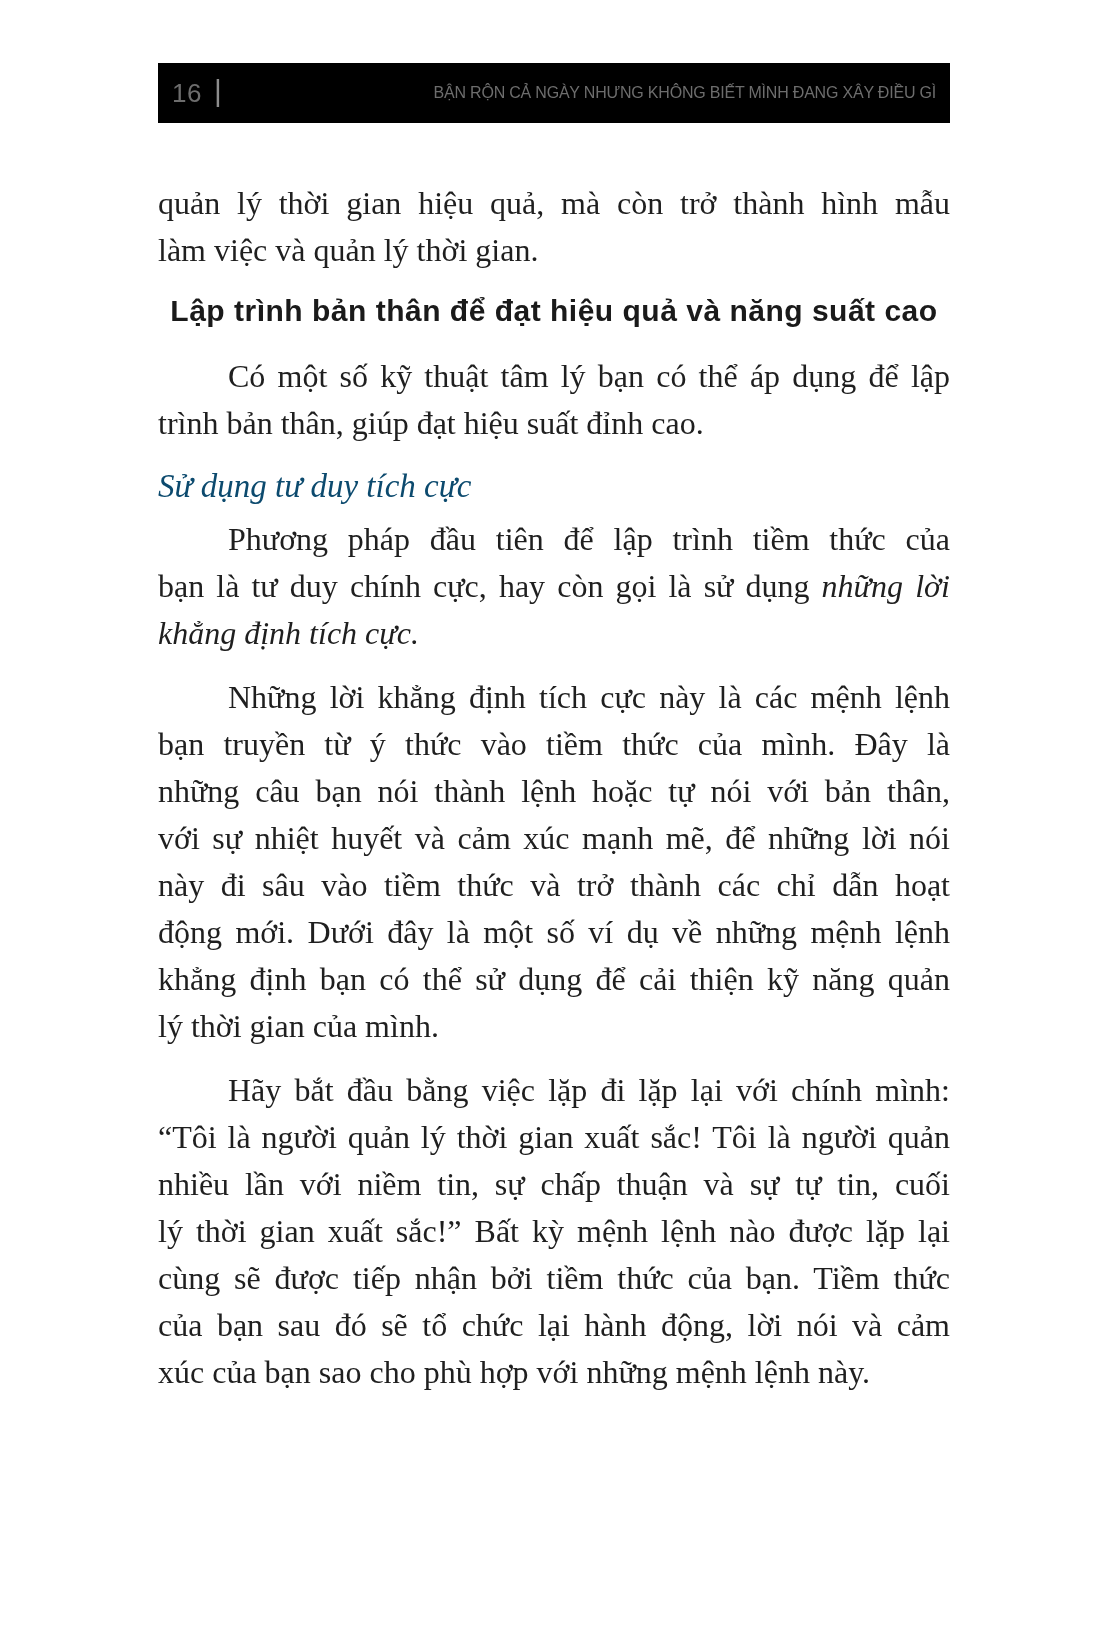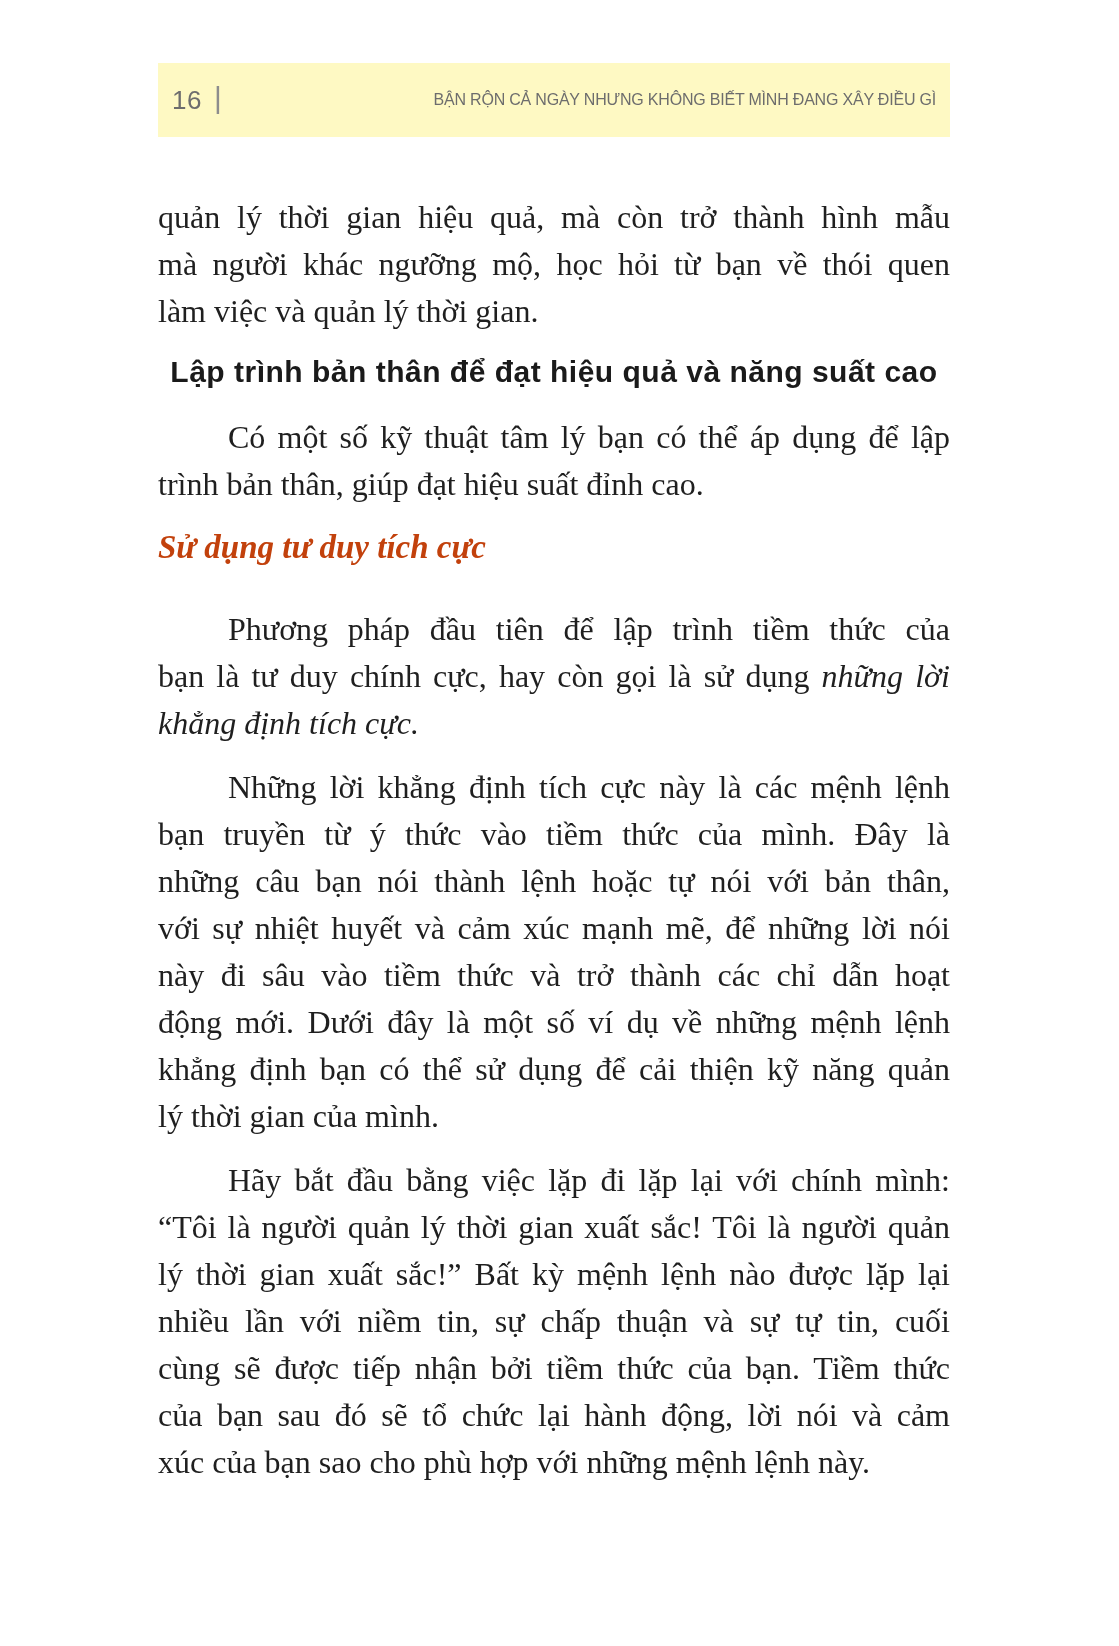--- a/index.html
+++ b/index.html
@@ -12,22 +12,22 @@
     overflow: hidden;
   }
   .page { position: relative; width: 1119px; height: 1646px; }
 
   
   .running-header {
     margin: 63px 0 0 158px;
     width: 792px;
   }
   .band {
-    height: 74px;
-    background: #fef9c3;
+    height: 60px;
+    background: #000000;
     display: flex;
     align-items: center;
     padding: 0 14px;
     box-sizing: border-box;
     font-family: "Liberation Sans", sans-serif;
     color: #6d6d6d;
   }
   .page-num {
     font-size: 26px;
     letter-spacing: 0.5px;
@@ -75,46 +75,45 @@
     font-weight: 700;
     font-size: 30px;
     line-height: 40px;
     letter-spacing: 0.5px;
     color: #1a1a1a;
     margin: 12px 0 22px 0;
     text-align: center;
   }
   .subsection-heading {
     font-style: italic;
-    font-weight: 700;
+    font-weight: 400;
     font-size: 33px;
     line-height: 42px;
-    color: #c2410c;
-    margin: 18px 0 38px 0;
+    color: #0c4a6e;
+    margin: 18px 0 9px 0;
   }
 </style>
 </head>
 <body>
 
 <div class="page">
 
   <header class="running-header">
     <div class="band">
       <span class="page-num">16</span>
       <span class="pipe">|</span>
       <span class="running-title">BẬN RỘN CẢ NGÀY NHƯNG KHÔNG BIẾT MÌNH ĐANG XÂY ĐIỀU GÌ</span>
     </div>
     <div class="teeth"></div>
   </header>
 
   <main class="content">
 
     <p class="para">
       <span class="line">quản lý thời gian hiệu quả, mà còn trở thành hình mẫu</span>
-      <span class="line">mà người khác ngưỡng mộ, học hỏi từ bạn về thói quen</span>
       <span class="line end">làm việc và quản lý thời gian.</span>
     </p>
 
     <h2 class="section-heading">Lập trình bản thân để đạt hiệu quả và năng suất cao</h2>
 
     <p class="para">
       <span class="line indent">Có một số kỹ thuật tâm lý bạn có thể áp dụng để lập</span>
       <span class="line end">trình bản thân, giúp đạt hiệu suất đỉnh cao.</span>
     </p>
 
@@ -133,21 +132,21 @@
       <span class="line">với sự nhiệt huyết và cảm xúc mạnh mẽ, để những lời nói</span>
       <span class="line">này đi sâu vào tiềm thức và trở thành các chỉ dẫn hoạt</span>
       <span class="line">động mới. Dưới đây là một số ví dụ về những mệnh lệnh</span>
       <span class="line">khẳng định bạn có thể sử dụng để cải thiện kỹ năng quản</span>
       <span class="line end">lý thời gian của mình.</span>
     </p>
 
     <p class="para">
       <span class="line indent">Hãy bắt đầu bằng việc lặp đi lặp lại với chính mình:</span>
       <span class="line">“Tôi là người quản lý thời gian xuất sắc! Tôi là người quản</span>
+      <span class="line">nhiều lần với niềm tin, sự chấp thuận và sự tự tin, cuối</span>
       <span class="line">lý thời gian xuất sắc!” Bất kỳ mệnh lệnh nào được lặp lại</span>
-      <span class="line">nhiều lần với niềm tin, sự chấp thuận và sự tự tin, cuối</span>
       <span class="line">cùng sẽ được tiếp nhận bởi tiềm thức của bạn. Tiềm thức</span>
       <span class="line">của bạn sau đó sẽ tổ chức lại hành động, lời nói và cảm</span>
       <span class="line end">xúc của bạn sao cho phù hợp với những mệnh lệnh này.</span>
     </p>
 
   </main>
 </div>
 
 </body></html>

